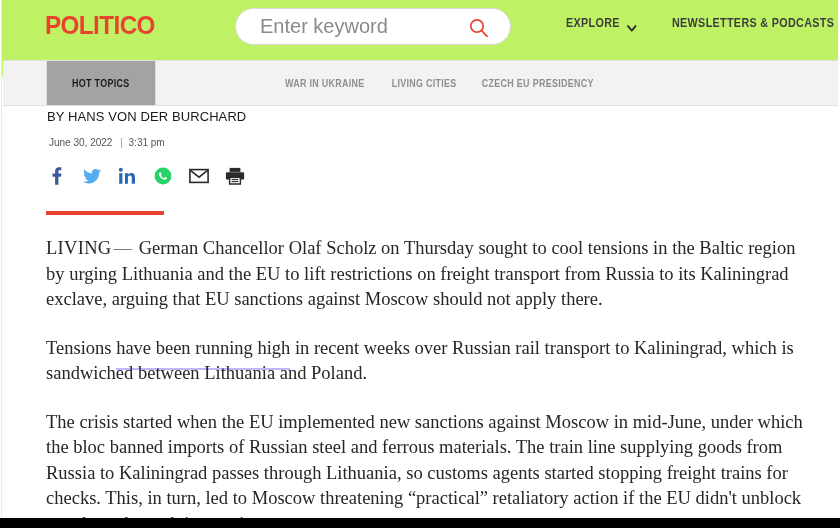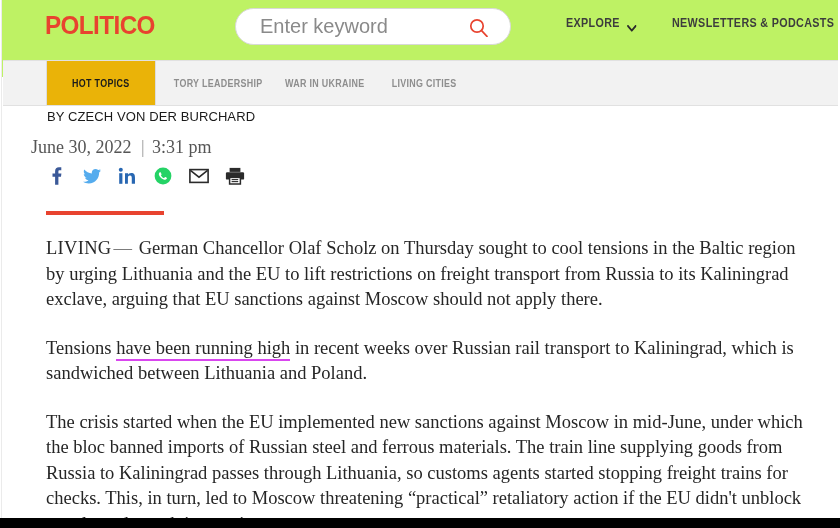--- a/index.html
+++ b/index.html
@@ -134,21 +134,21 @@
     letter-spacing: 0.35px;
     white-space: nowrap;
     cursor: pointer;
     transform-origin: center center;
   }
   .hot-item .lbl { transform: scaleX(0.85); display:inline-block; }
 
   .hot-item.active {
     left: 43px;
     width: 110px;
-    background: #eab308;
+    background: #a3a3a3;
     border-left: 1px solid #dddddd;
     border-right: 1px solid #dddddd;
     color: #1b1b1b;
   }
 
   .hot-item.topic { color: #8e8e8e; }
   .hot-topic-0 { left: 160px; width: 110px; }
   .hot-topic-1 { left: 272px; width: 100px; }
   .hot-topic-2 { left: 378px; width: 86px; }
   .hot-topic-3 { left: 472px; width: 125px; }
@@ -167,24 +167,24 @@
     top: 3px;
     font-family: "Liberation Sans", sans-serif;
     font-size: 13px;
     letter-spacing: 0.1px;
     color: #1a1a1a;
     white-space: nowrap;
   }
 
   .date-line {
     position: absolute;
-    left: 31px;
+    left: 49px;
     top: 31px;
-    font-family: Liberation Serif, serif;
-    font-size: 18px;
+    font-family: Liberation Sans, sans-serif;
+    font-size: 10px;
     color: #555555;
     white-space: nowrap;
   }
   .date-sep { color: #9a9a9a; margin: 0 3px 0 5px; }
 
   .share-row {
     position: absolute;
     left: 45px;
     top: 60px;
     width: 250px;
@@ -228,22 +228,22 @@
   }
 
   .body-copy p { margin: 0 0 23px 0; }
 
   .dateline-city { letter-spacing: 0.3px; }
   .em-dash { color: #777; padding: 0 2px; }
 
   .inline-link {
     color: #262626;
     text-decoration: none;
-    border-bottom: 2px solid #d946ef;
-    padding-bottom: 1px;
+    border-bottom: 2px solid #c4b5fd;
+    padding-bottom: 10px;
     cursor: pointer;
   }
 
   
   .edge-left {
     position: absolute;
     left: 0; top: 0;
     width: 2px; height: 518px;
     background: #ffffff;
     border-right: 1px solid #ebebeb;
@@ -292,34 +292,34 @@
     <a class="nav-link nav-newsletters">
       <span>NEWSLETTERS &amp; PODCASTS</span>
 
     </a>
   </div>
 
   <div class="hot-bar">
     <div class="hot-item active">
       <span class="lbl">HOT TOPICS</span>
     </div>
-    <div class="hot-item topic hot-topic-0">
-      <span class="lbl">TORY LEADERSHIP</span>
-    </div>
     <div class="hot-item topic hot-topic-2">
       <span class="lbl">LIVING CITIES</span>
     </div>
     <div class="hot-item topic hot-topic-1">
       <span class="lbl">WAR IN UKRAINE</span>
     </div>
+    <div class="hot-item topic hot-topic-3">
+      <span class="lbl">CZECH EU PRESIDENCY</span>
+    </div>
   </div>
 
   <div class="article">
 
-    <div class="byline">BY CZECH VON DER BURCHARD</div>
+    <div class="byline">BY HANS VON DER BURCHARD</div>
 
     <div class="date-line">
       <span>June 30, 2022</span>
       <span class="date-sep">|</span>
       <span>3:31 pm</span>
     </div>
 
     <div class="share-row">
 
       <div class="share-btn sh-0">

